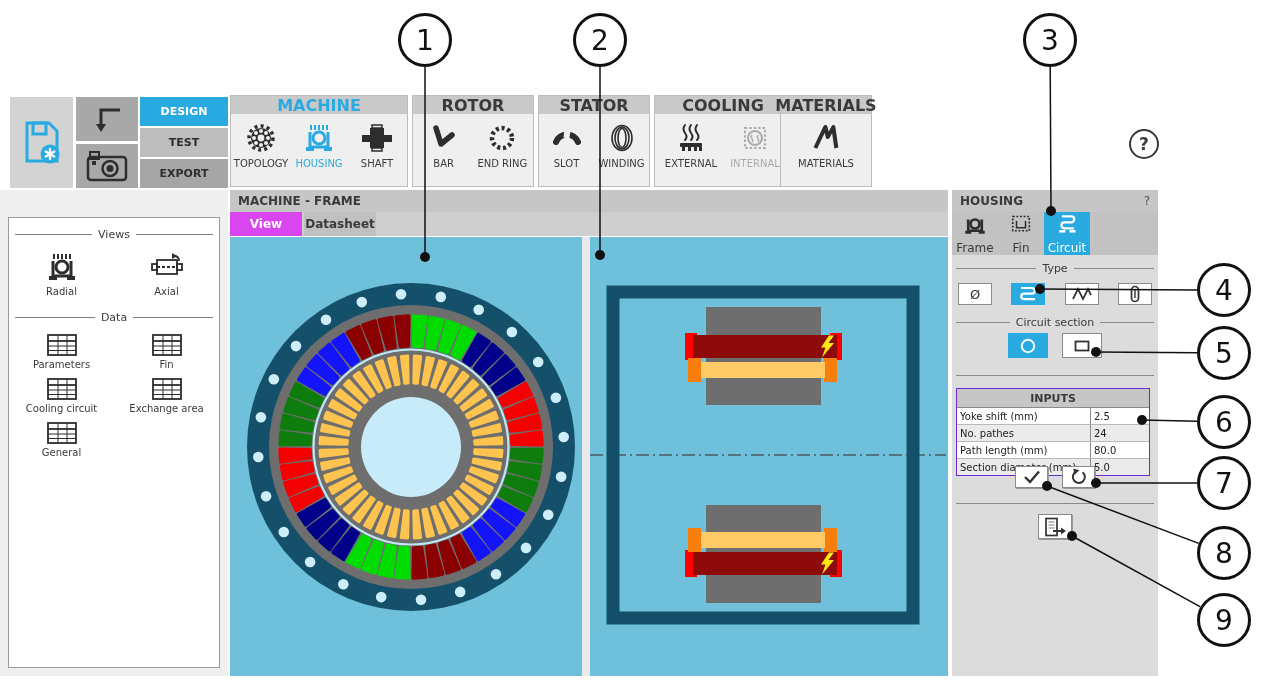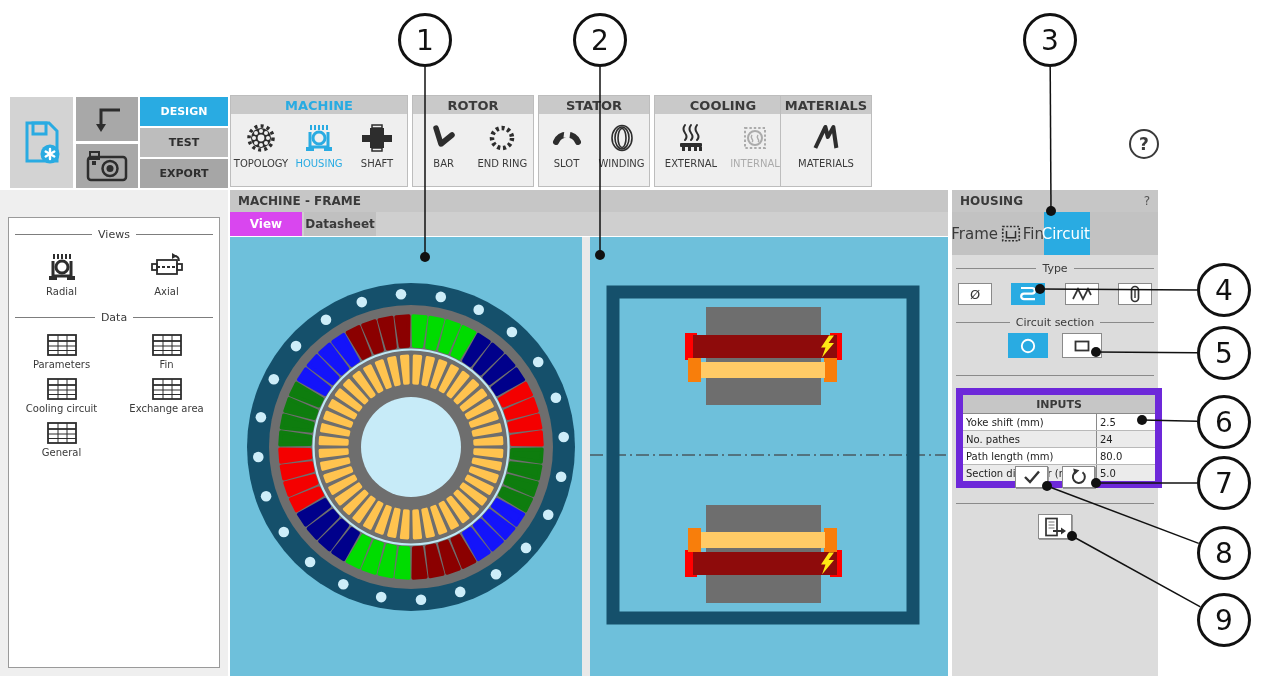--- a/index.html
+++ b/index.html
@@ -11,21 +11,21 @@
   .cell-save{left:10px;top:5px;width:63px;height:91px;background:#D3D3D3;}
   .cell-undo{left:76px;top:5px;width:62px;height:44px;background:#A8A8A8;}
   .cell-shot{left:76px;top:52px;width:62px;height:44px;background:#A8A8A8;}
   .mode{position:absolute;left:140px;width:88px;height:29px;border:none;display:flex;align-items:center;justify-content:center;
         font-family:inherit;font-size:11px;font-weight:bold;color:#2e2e2e;cursor:pointer;}
   .mode.m0{top:5px;background:#29ABE2;color:#fff;}
   .mode.m1{top:36px;background:#BDBDBD;}
   .mode.m2{top:67px;background:#A6A6A6;}
   .rgroup{position:absolute;top:3px;height:92px;background:#EFEFEF;border:1px solid #BDBDBD;box-sizing:border-box;}
   .rgroup .rhead{height:18px;background:#C9C9C9;display:flex;align-items:center;justify-content:center;
-        font-size:13px;font-weight:bold;color:#3a3a3a;}
+        font-size:16px;font-weight:bold;color:#3a3a3a;}
   .rgroup.active .rhead{color:#29ABE2;}
   .ritems{display:flex;justify-content:space-evenly;align-items:flex-start;padding-top:8px;}
   .ritem{display:flex;flex-direction:column;align-items:center;width:56px;cursor:pointer;}
   .ritem .rlabel{font-size:10px;color:#3a3a3a;margin-top:4px;white-space:nowrap;}
   .ritem.active .rlabel{color:#29ABE2;}
   .ritem.disabled .rlabel{color:#ABABAB;}
   .help-circle{position:absolute;left:1129px;top:37px;width:26px;height:26px;border:2.5px solid #3a3a3a;border-radius:50%;
         display:flex;align-items:center;justify-content:center;font-size:17px;font-weight:bold;color:#3a3a3a;cursor:pointer;}
   
   .sections-panel{position:absolute;left:0;top:190px;width:228px;height:486px;background:#EFEFEF;}
@@ -44,33 +44,33 @@
         font-size:12px;font-weight:bold;color:#3a3a3a;background:#C0C0C0;margin-right:2px;cursor:pointer;}
   .mtab.active{background:#d946ef;color:#fff;}
   .mp-canvas{position:absolute;left:0;top:47px;width:718px;height:439px;display:flex;}
   .view-radial{width:352px;height:439px;background:#6EC0DB;}
   .view-div{width:8px;height:439px;background:#E9E9E9;}
   .view-axial{flex:1;height:439px;background:#6EC0DB;}
   
   .housing-panel{position:absolute;left:952px;top:190px;width:206px;height:486px;background:#DCDCDC;}
   .hq{font-size:12px;color:#555;font-weight:normal;}
   .h-tabs{position:absolute;left:0;top:22px;width:206px;height:43px;background:#C2C2C2;display:flex;}
-  .htab{width:46px;height:43px;display:flex;flex-direction:row;align-items:center;justify-content:flex-end;
-        font-size:15px;color:#3a3a3a;cursor:pointer;}
+  .htab{width:46px;height:43px;display:flex;flex-direction:column;align-items:center;justify-content:space-between;
+        font-size:12px;color:#3a3a3a;cursor:pointer;}
   .htab.active{background:#29ABE2;color:#fff;}
   .h-sep{position:absolute;left:4px;right:4px;display:flex;align-items:center;gap:6px;font-size:11px;color:#3a3a3a;}
   .h-sep::before,.h-sep::after{content:"";flex:1;height:1px;background:#8a8a8a;}
   .type-row{position:absolute;left:6px;top:93px;width:194px;display:flex;justify-content:space-between;}
   .sq-btn{width:34px;height:22px;background:#fff;border:1.5px solid #8a8a8a;display:flex;align-items:center;justify-content:center;
         cursor:pointer;box-sizing:border-box;font-size:13px;color:#333;}
   .sq-btn.active{background:#29ABE2;border-color:#29ABE2;color:#fff;}
   .cs-row{position:absolute;left:0;top:143px;width:206px;display:flex;justify-content:center;gap:14px;}
   .cs-btn{width:40px;height:25px;}
   .h-line{position:absolute;left:4px;right:4px;height:1px;background:#8a8a8a;}
-  .inputs{position:absolute;left:4px;top:198px;width:192px;border:7px solid #6d28d9;background:#fff;font-size:10px;color:#222;}
+  .inputs{position:absolute;left:4px;top:198px;width:192px;border:1px solid #6d28d9;background:#fff;font-size:10px;color:#222;}
   .inputs .ihead{height:18px;background:#C6C6C6;display:flex;align-items:center;justify-content:center;
         font-weight:bold;font-size:11px;color:#3a3a3a;border-bottom:1px solid #8a8a8a;}
   .irow{display:flex;height:16px;border-bottom:1px solid #B9B9B9;}
   .irow:last-child{border-bottom:none;}
   .irow:nth-child(odd){background:#EBEBEB;}
   .irow .il{flex:1;padding:1px 3px;display:flex;align-items:center;}
   .irow .iv{width:52px;border-left:1px solid #8a8a8a;padding:1px 3px;display:flex;align-items:center;}
   .act-row{position:absolute;left:0;top:276px;width:206px;display:flex;justify-content:center;gap:14px;}
   .act-btn{width:33px;height:22px;background:#fff;border:1.5px solid #8a8a8a;box-sizing:border-box;
         display:flex;align-items:center;justify-content:center;cursor:pointer;box-shadow:1px 1px 0 #9a9a9a;}

